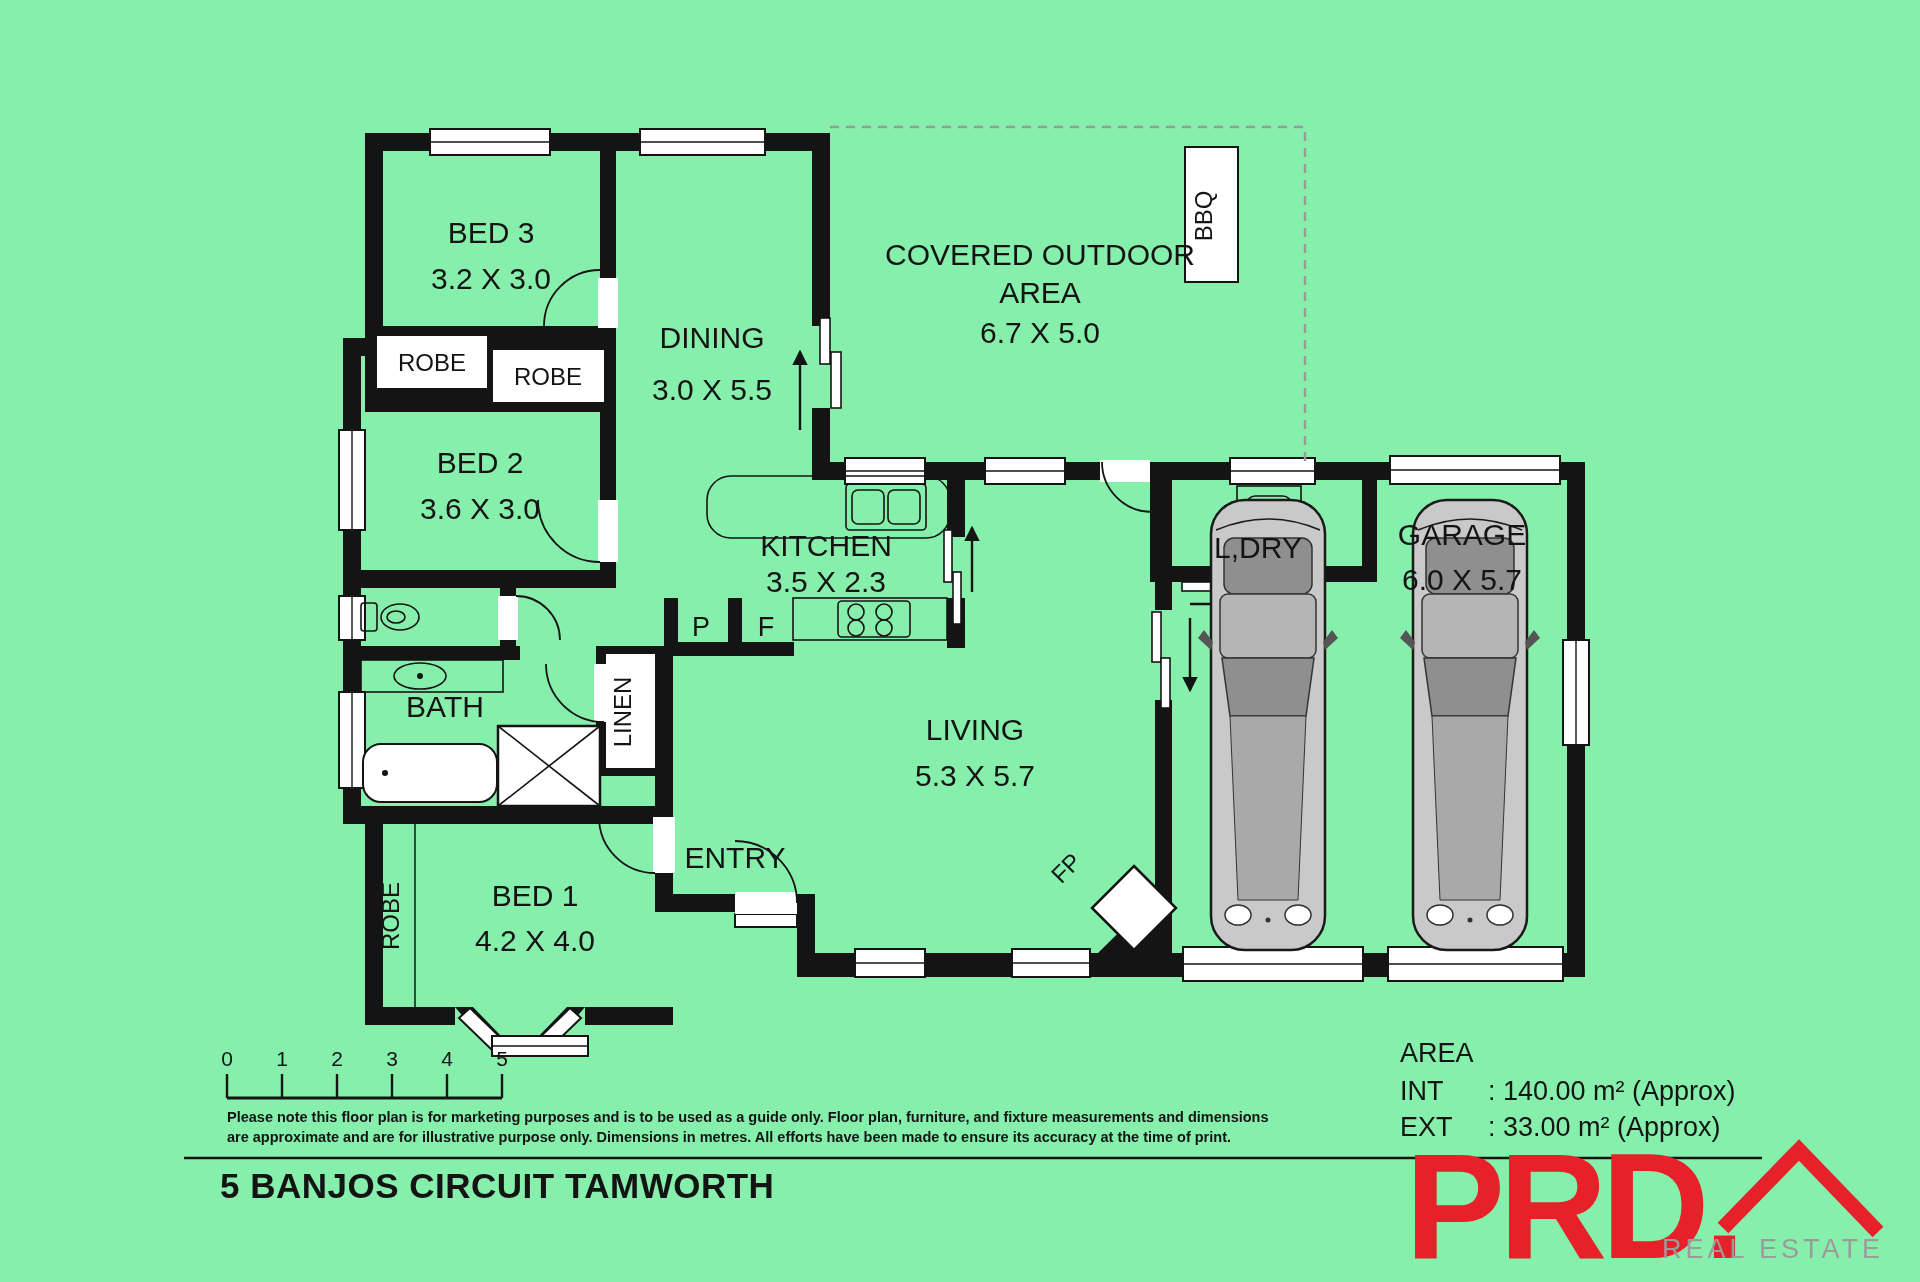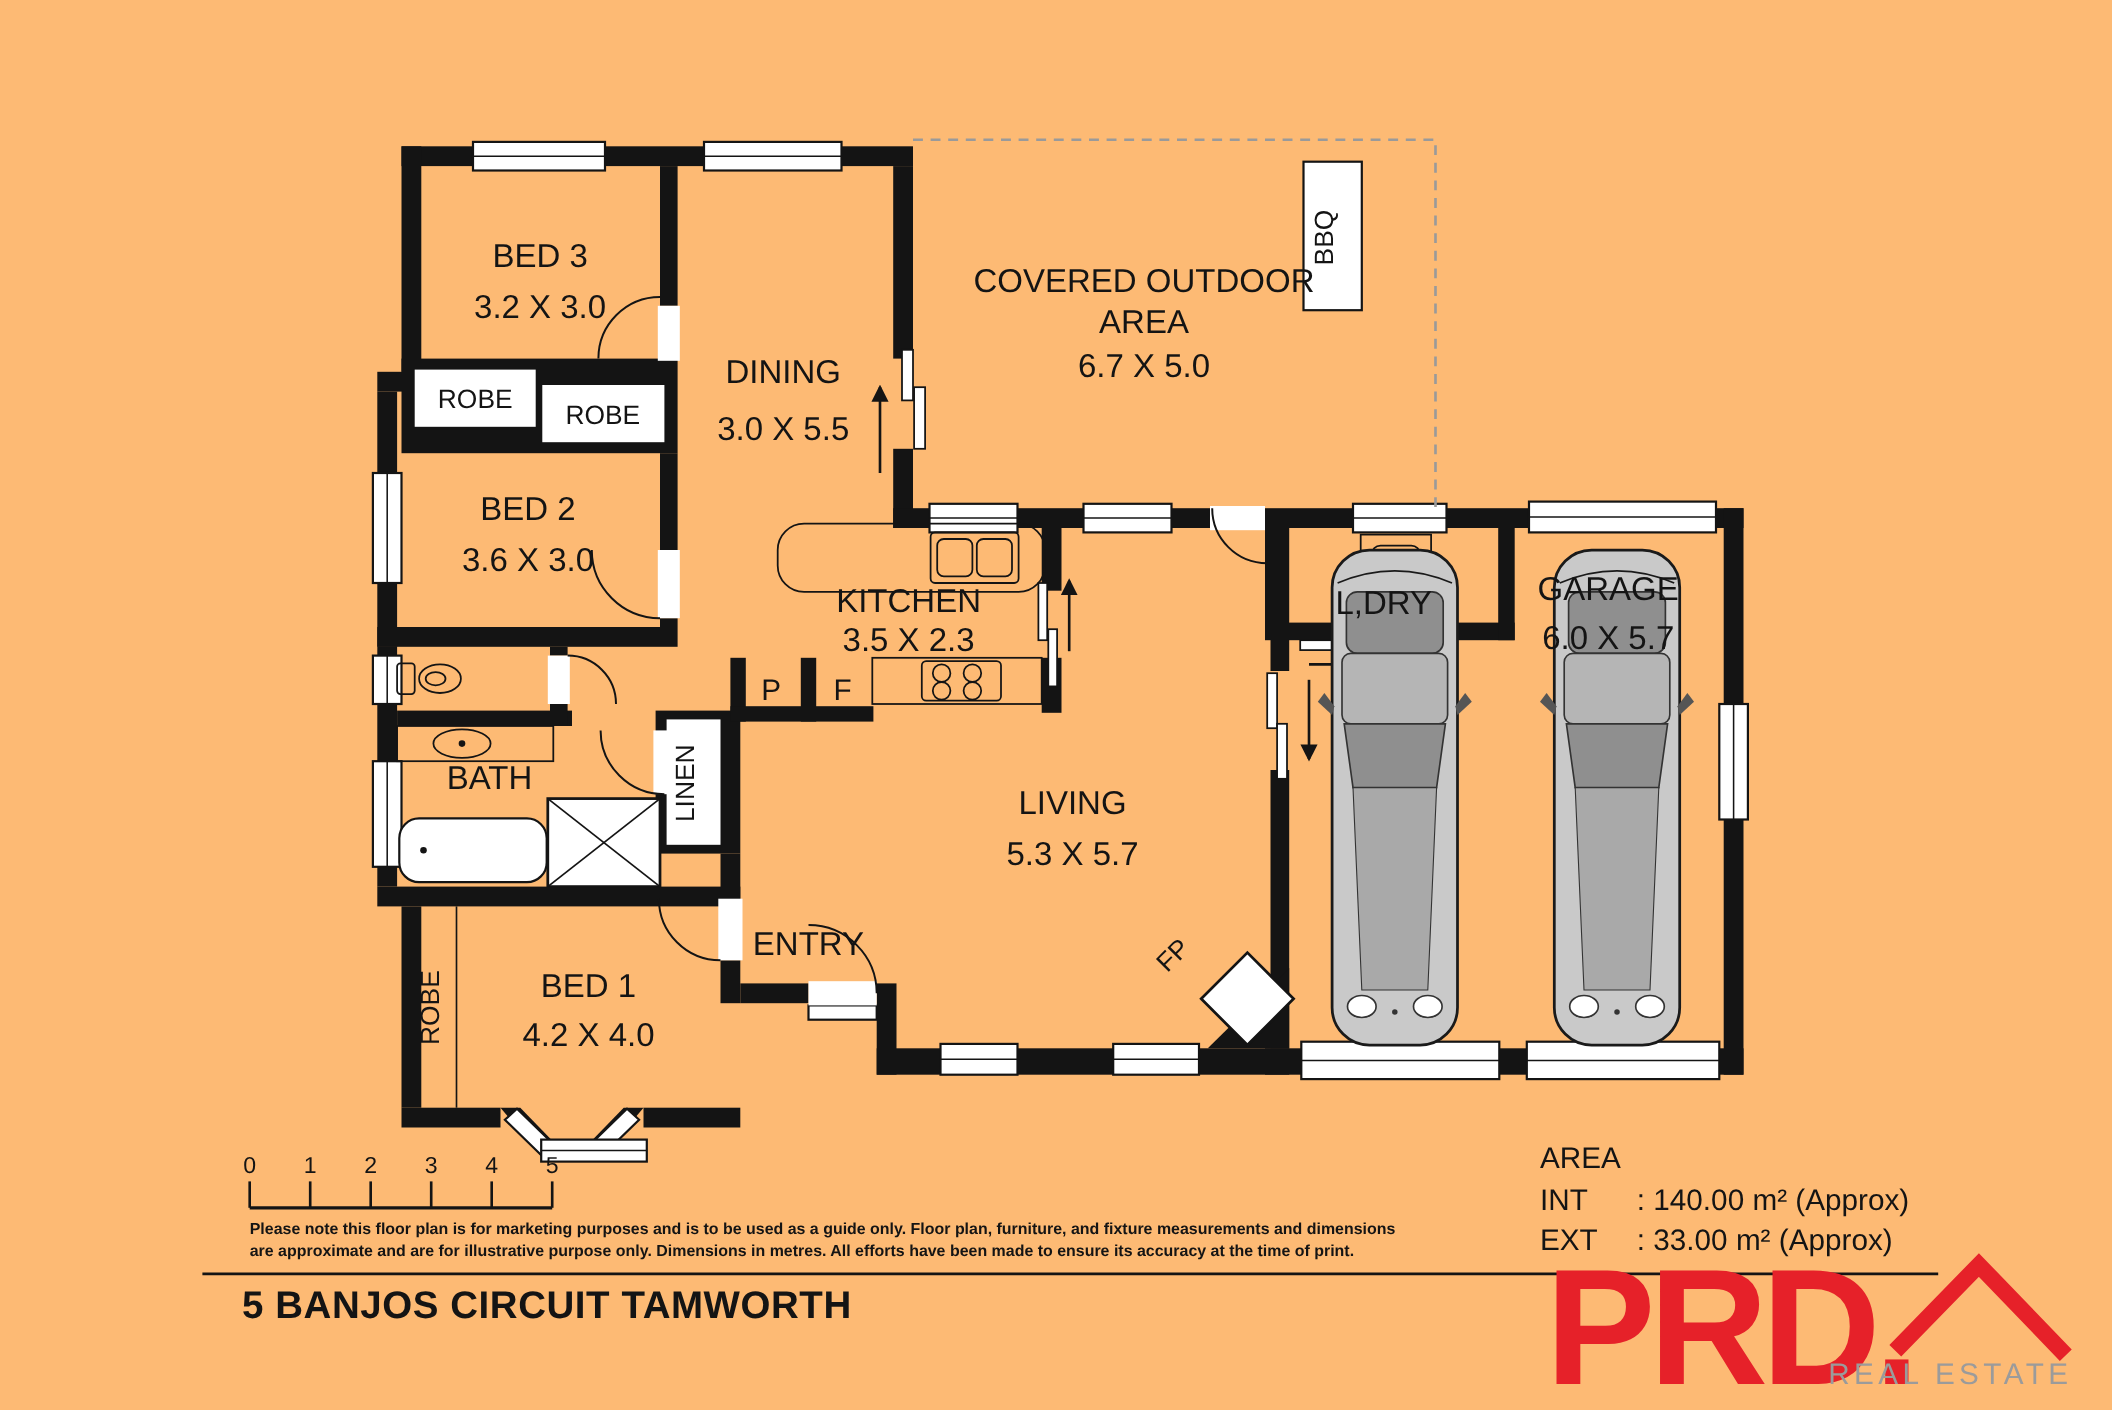--- a/index.html
+++ b/index.html
@@ -1,16 +1,16 @@
 <!DOCTYPE html>
 <html><head>
 <meta charset="utf-8">
 <style>
   html,body{margin:0;padding:0;background:#fff;}
-  .page{width:1920px;height:1282px;position:relative;background:#fdba74;font-family:"Liberation Sans",sans-serif;}
+  .page{width:1920px;height:1282px;position:relative;background:#86efac;font-family:"Liberation Sans",sans-serif;}
   svg{display:block;}
   .wall{fill:#141414;}
   .win{fill:#ffffff;stroke:#141414;stroke-width:2;}
   .winline{stroke:#141414;stroke-width:1.4;}
   .open{fill:#ffffff;}
   .arc{stroke:#141414;stroke-width:1.8;fill:none;}
   .fix{fill:#ffffff;stroke:#141414;stroke-width:2;}
   .fixthin{fill:none;stroke:#141414;stroke-width:1.6;}
   .slide{fill:#ffffff;stroke:#141414;stroke-width:1.6;}
   .arrow{stroke:#141414;stroke-width:2.4;fill:none;}

